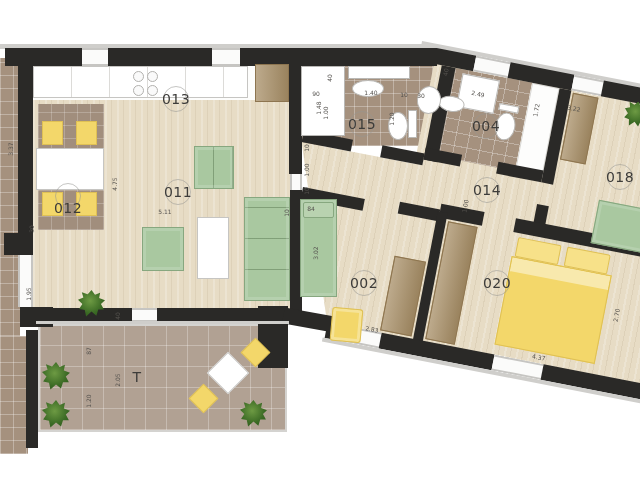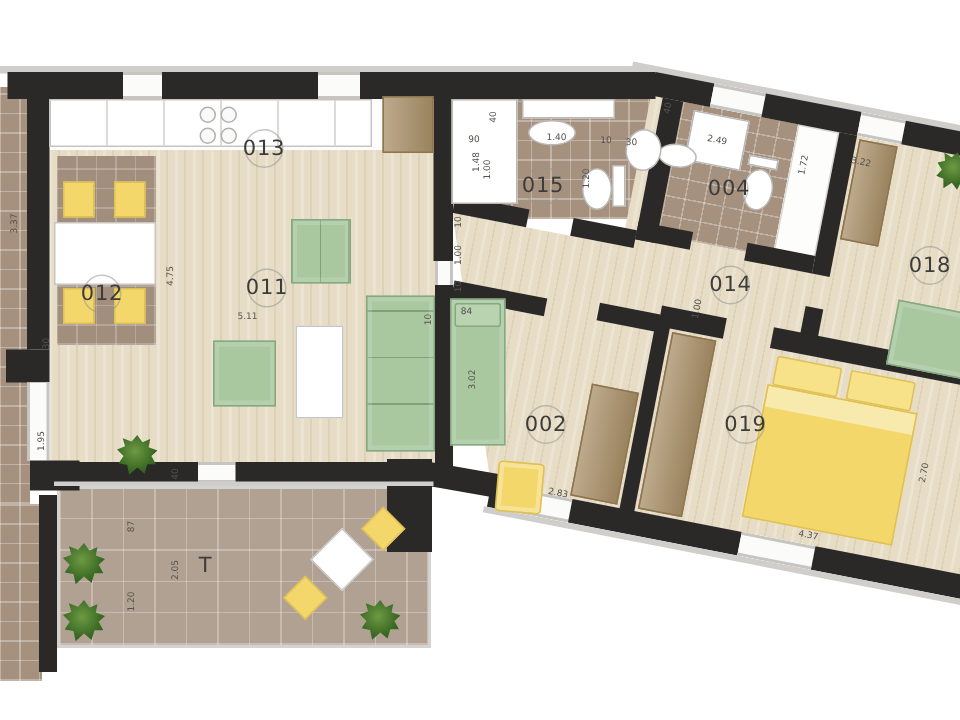--- a/index.html
+++ b/index.html
@@ -161,33 +161,33 @@
   <div class="ychair" style="left:331px;top:308px;width:31px;height:34px;transform:rotate(5deg);border-radius:3px;box-shadow:inset 0 0 0 3px rgba(255,255,255,.3);"></div>
 
   <div class="wtable" style="left:213px;top:358px;width:30px;height:30px;transform:rotate(45deg);"></div>
   <div class="ychair" style="left:245px;top:342px;width:21px;height:21px;transform:rotate(45deg);"></div>
   <div class="ychair" style="left:193px;top:388px;width:21px;height:21px;transform:rotate(45deg);"></div>
 
   <div id="overlay" style="left:0;top:0;width:0;height:0;">
       <div class="label-circle" style="left:178px;top:192px;"></div>
       <div class="room-label" style="left:178px;top:192px;">011</div>
       <div class="label-circle" style="left:68px;top:196px;"></div>
-      <div class="room-label" style="left:68px;top:196px;">012</div>
+      <div class="room-label" style="left:68px;top:208px;">012</div>
       <div class="label-circle" style="left:176px;top:99px;"></div>
       <div class="room-label" style="left:176px;top:99px;">013</div>
       <div class="label-circle" style="left:487px;top:190px;"></div>
       <div class="room-label" style="left:487px;top:190px;">014</div>
       <div class="label-circle" style="left:362px;top:124px;"></div>
       <div class="room-label" style="left:362px;top:124px;">015</div>
       <div class="label-circle" style="left:486px;top:126px;"></div>
       <div class="room-label" style="left:486px;top:126px;">004</div>
       <div class="label-circle" style="left:364px;top:283px;"></div>
       <div class="room-label" style="left:364px;top:283px;">002</div>
       <div class="label-circle" style="left:497px;top:283px;"></div>
-      <div class="room-label" style="left:497px;top:283px;">019</div>
+      <div class="room-label" style="left:497px;top:283px;">020</div>
       <div class="label-circle" style="left:620px;top:177px;"></div>
       <div class="room-label" style="left:620px;top:177px;">018</div>
       <div class="room-label" style="left:137px;top:377px;">T</div>
       <div class="dim" style="left:10px;top:149px;transform:translate(-50%,-50%) rotate(-90deg);">3.37</div>
       <div class="dim" style="left:31px;top:229px;transform:translate(-50%,-50%) rotate(-90deg);">30</div>
       <div class="dim" style="left:28px;top:294px;transform:translate(-50%,-50%) rotate(-90deg);">1.95</div>
       <div class="dim" style="left:114px;top:184px;transform:translate(-50%,-50%) rotate(-90deg);">4.75</div>
       <div class="dim" style="left:165px;top:211px;transform:translate(-50%,-50%) rotate(0deg);">5.11</div>
       <div class="dim" style="left:286px;top:213px;transform:translate(-50%,-50%) rotate(-90deg);">10</div>
       <div class="dim" style="left:117px;top:316px;transform:translate(-50%,-50%) rotate(-90deg);">40</div>

